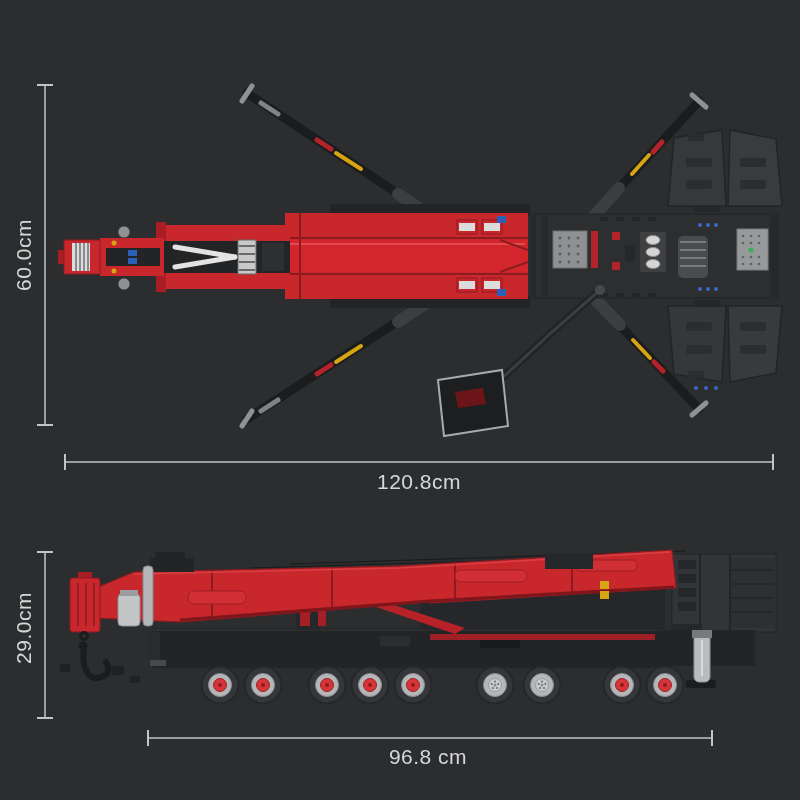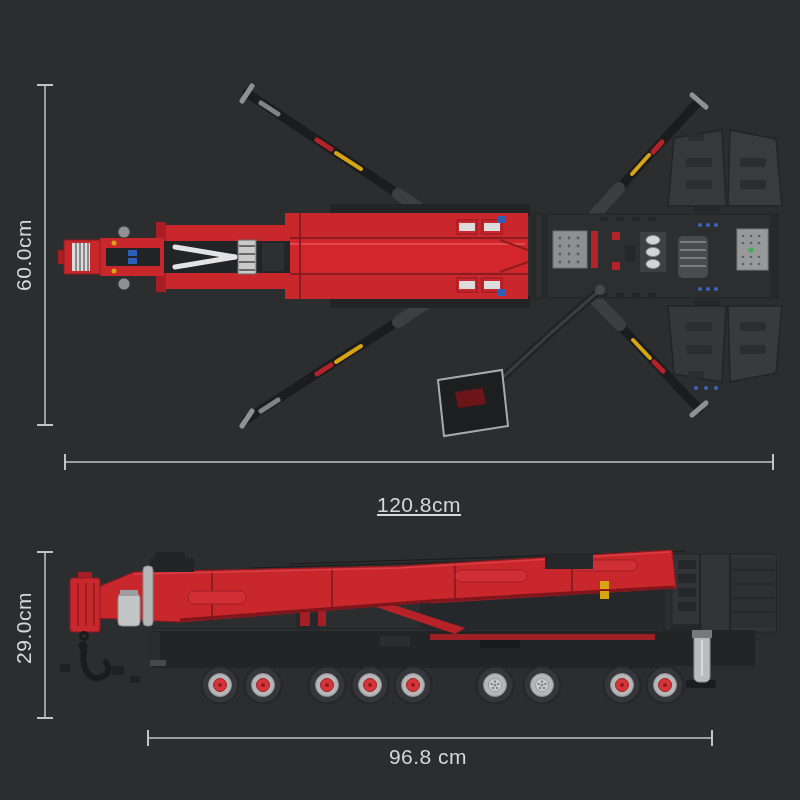--- a/index.html
+++ b/index.html
@@ -410,17 +410,17 @@
     <g>
       <line x1="148" y1="738" x2="712" y2="738"></line>
       <line x1="148" y1="730" x2="148" y2="746" stroke-width="2"></line>
       <line x1="712" y1="730" x2="712" y2="746" stroke-width="2"></line>
     </g>
   </g>
 </svg>
 
 <div class="dim-label vertical" style="left:24px;top:255px;">60.0cm</div>
 
-<div class="dim-label" style="left:419px;top:505px;text-decoration:underline;">120.8cm</div>
+<div class="dim-label" style="left:419px;top:482px;">120.8cm</div>
 
 <div class="dim-label vertical" style="left:24px;top:628px;">29.0cm</div>
 
 <div class="dim-label" style="left:428px;top:757px;">96.8 cm</div>
 
 </body></html>

